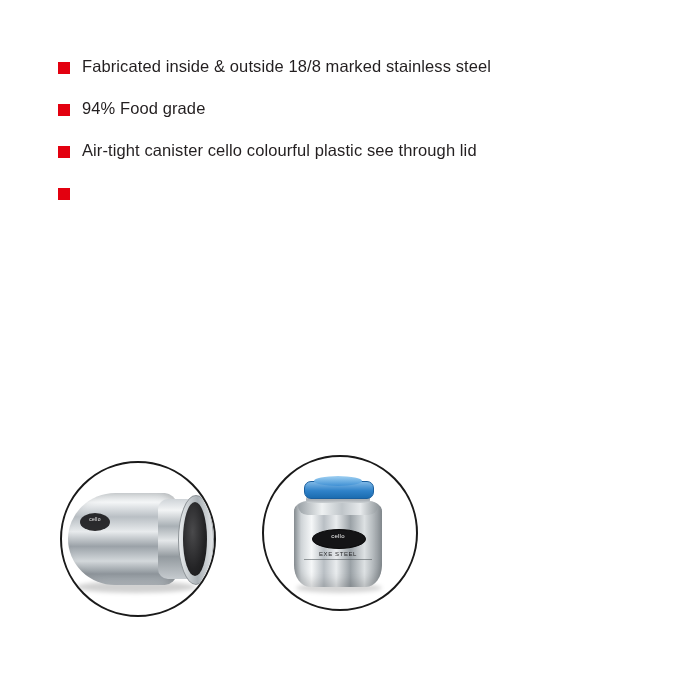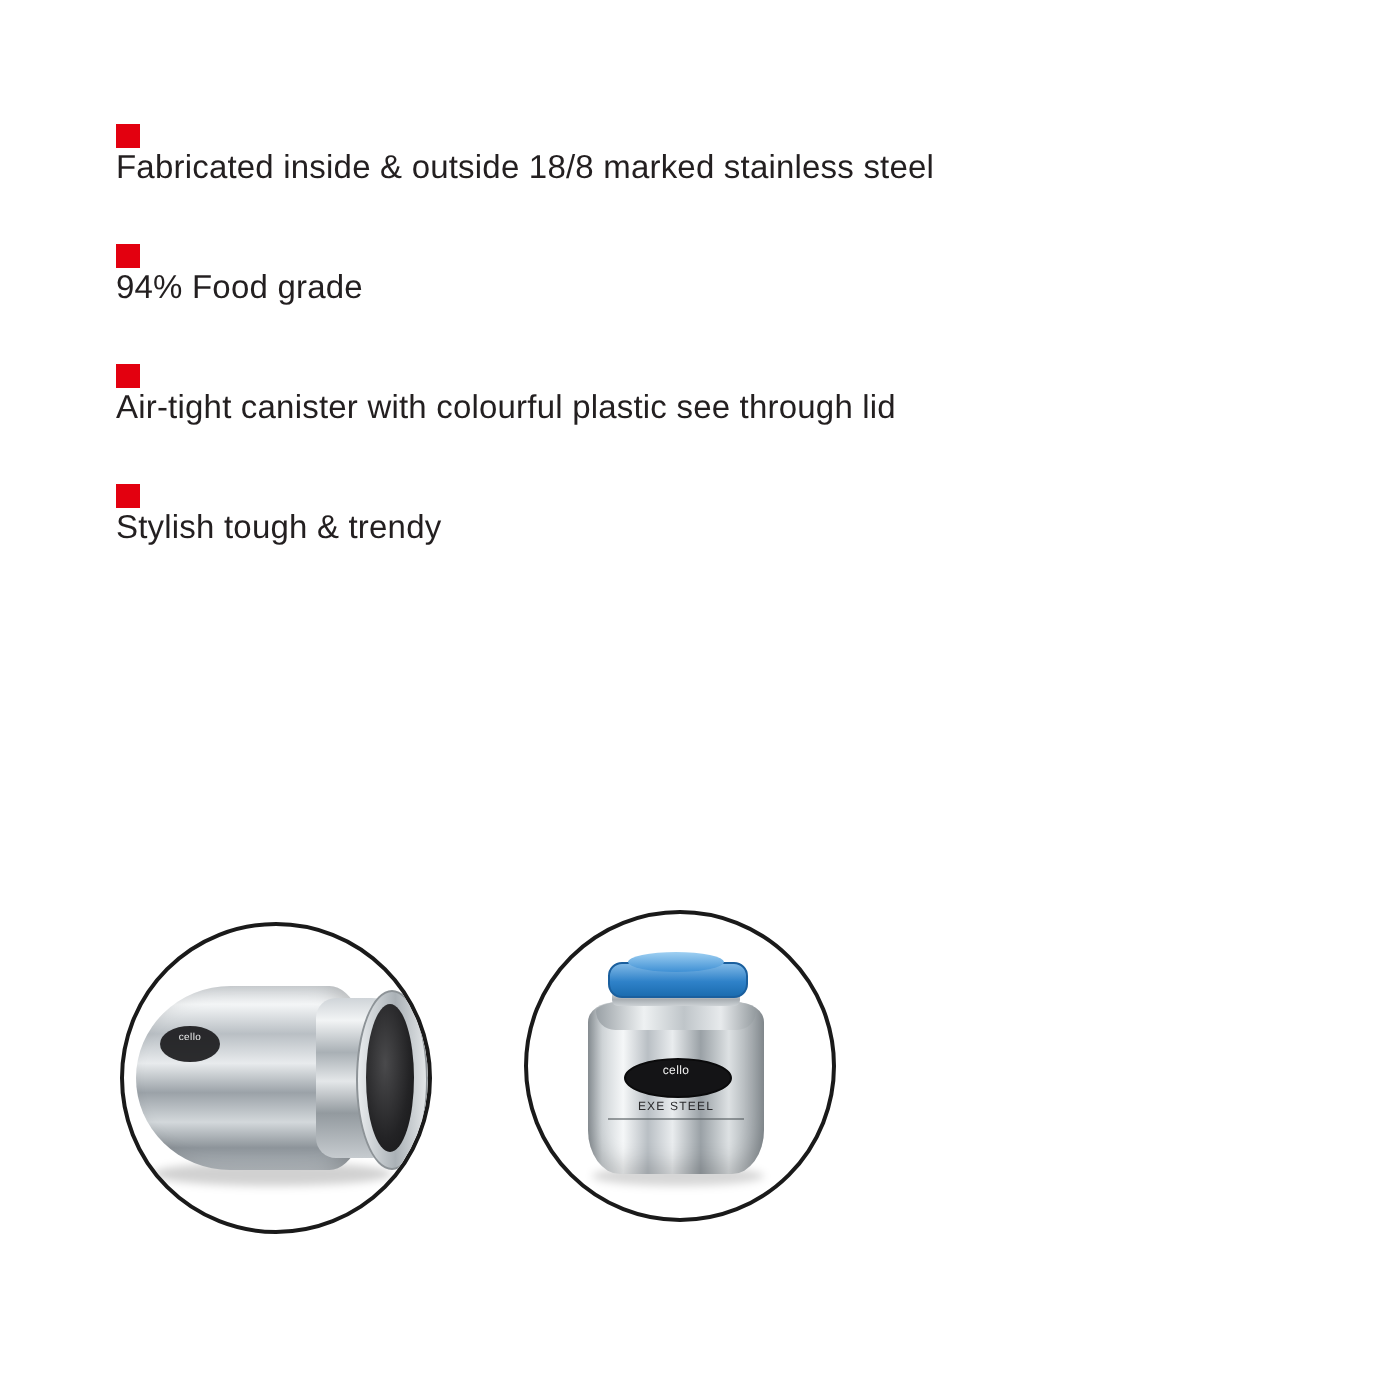--- a/index.html
+++ b/index.html
@@ -24,21 +24,20 @@
   .feature-list {
     position: absolute;
     left: 58px;
     top: 56px;
     width: 600px;
   }
   .feature-item {
     display: flex;
     align-items: flex-start;
     margin-bottom: 22px;
-    flex-direction: column;
   }
   .bullet {
     width: 12px;
     height: 12px;
     background: #e3000f;
     margin-top: 6px;
     margin-right: 12px;
     flex: 0 0 auto;
   }
   .feature-text {
@@ -277,26 +276,25 @@
       <span class="feature-text">Fabricated inside &amp; outside 18/8 marked stainless steel</span>
     </div>
 
     <div class="feature-item">
       <span class="bullet"></span>
       <span class="feature-text">94% Food grade</span>
     </div>
 
     <div class="feature-item">
       <span class="bullet"></span>
-      <span class="feature-text">Air-tight canister with colourful plastic see through lid</span>
+      <span class="feature-text">Air-tight canister cello colourful plastic see through lid</span>
     </div>
 
     <div class="feature-item">
       <span class="bullet"></span>
-      <span class="feature-text">Stylish tough &amp; trendy</span>
     </div>
 
   </div>
 
   <div class="photos">
 
     <div class="photo-circle left">
       <div class="circle-inner">
         <div class="lying-shadow"></div>
         <div class="lying-body"></div>

